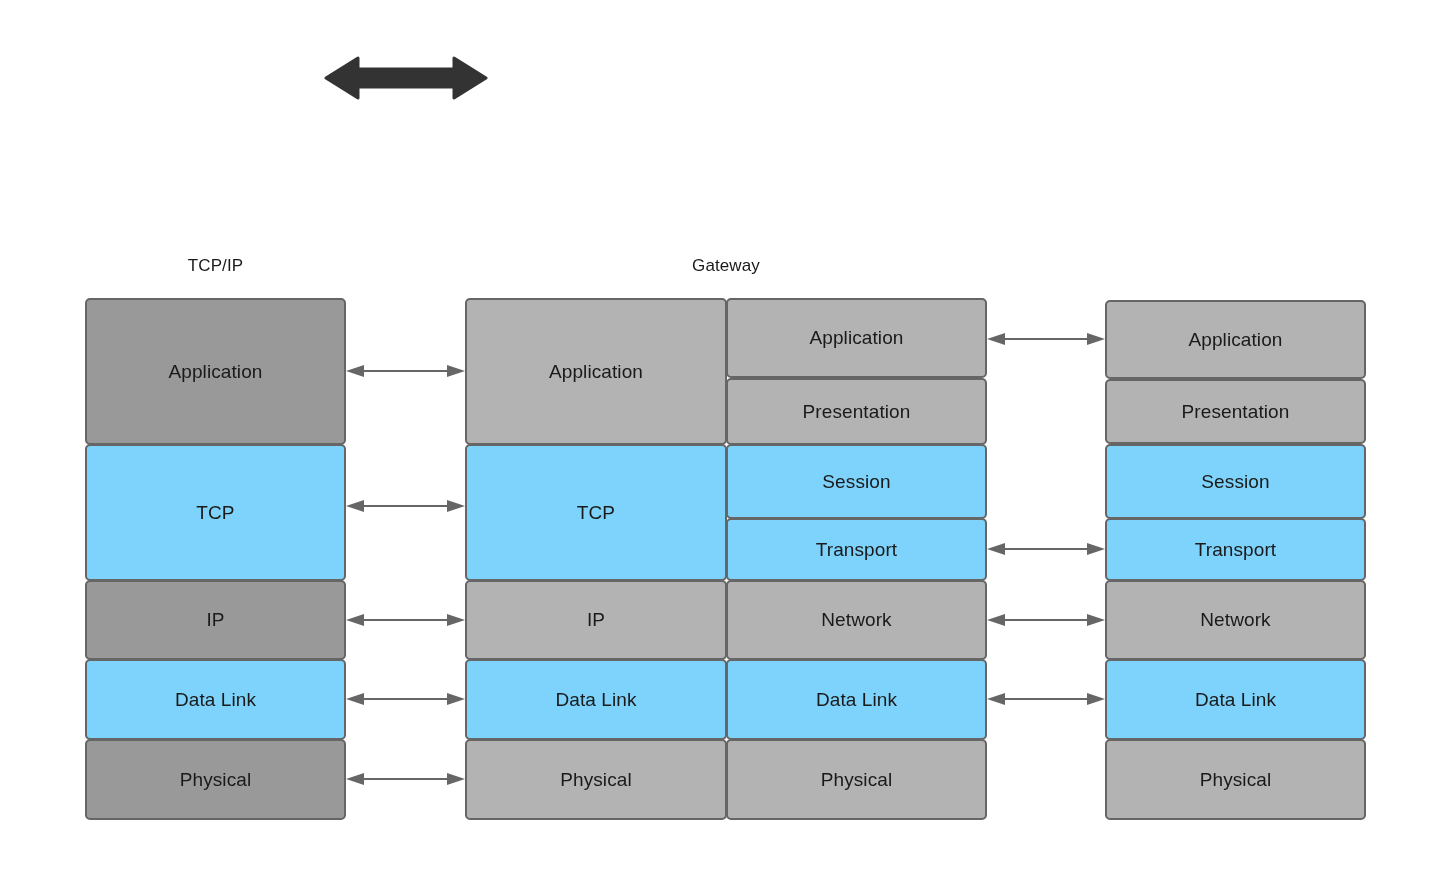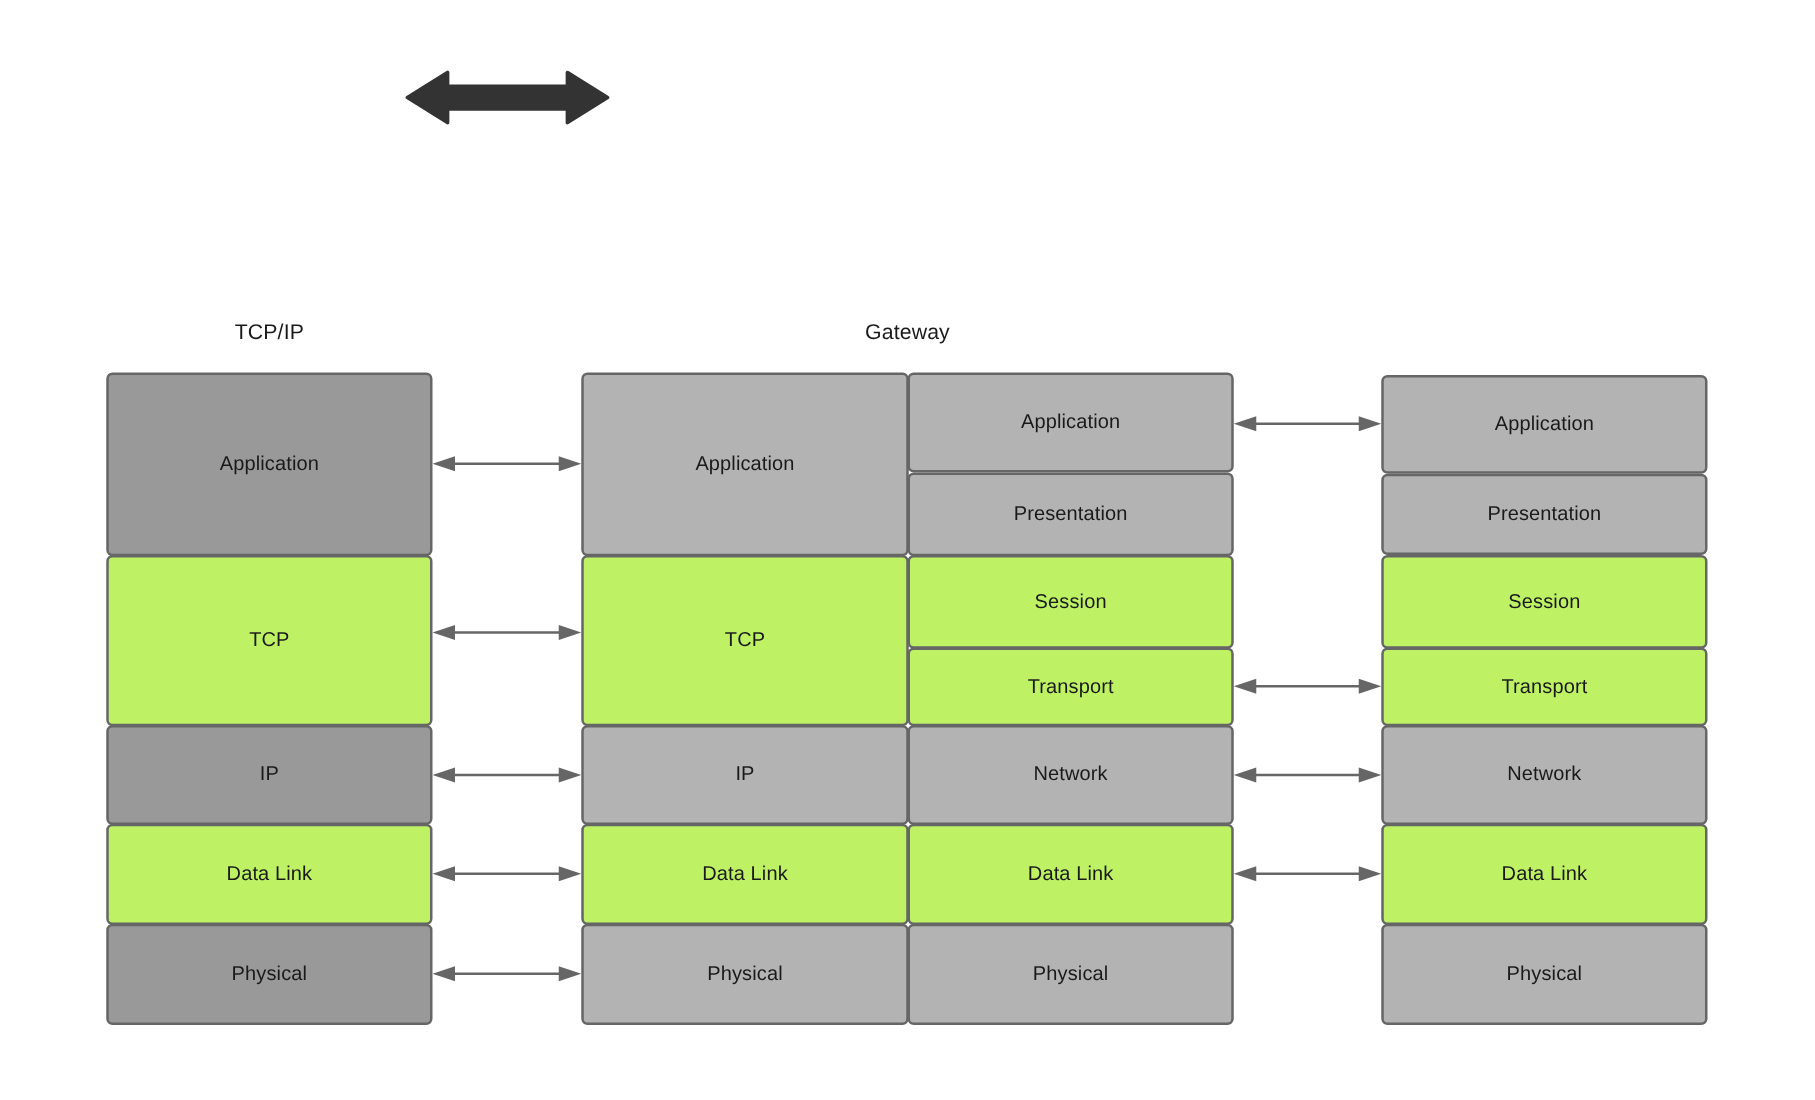--- a/index.html
+++ b/index.html
@@ -23,28 +23,28 @@
 
   
   .layer{
     position:absolute;
     box-sizing:border-box;
     border:2px solid #666666;
     border-radius:5px;
     display:flex;
     align-items:center;
     justify-content:center;
-    font-size:16px;
+    font-size:19px;
     color:#1a1a1a;
     letter-spacing:.1px;
     white-space:nowrap;
   }
   .fill-dark{background:#999999;}
   .fill-mid{background:#b3b3b3;}
-  .fill-white{background:#bef264;}
+  .fill-white{background:#7dd3fc;}
 
   
   .conn{position:absolute;height:14px;}
   .conn svg{display:block;width:100%;height:100%;}
 
   
   .big-arrow{position:absolute;}
   .big-arrow svg{display:block;}
 </style>
 </head>

